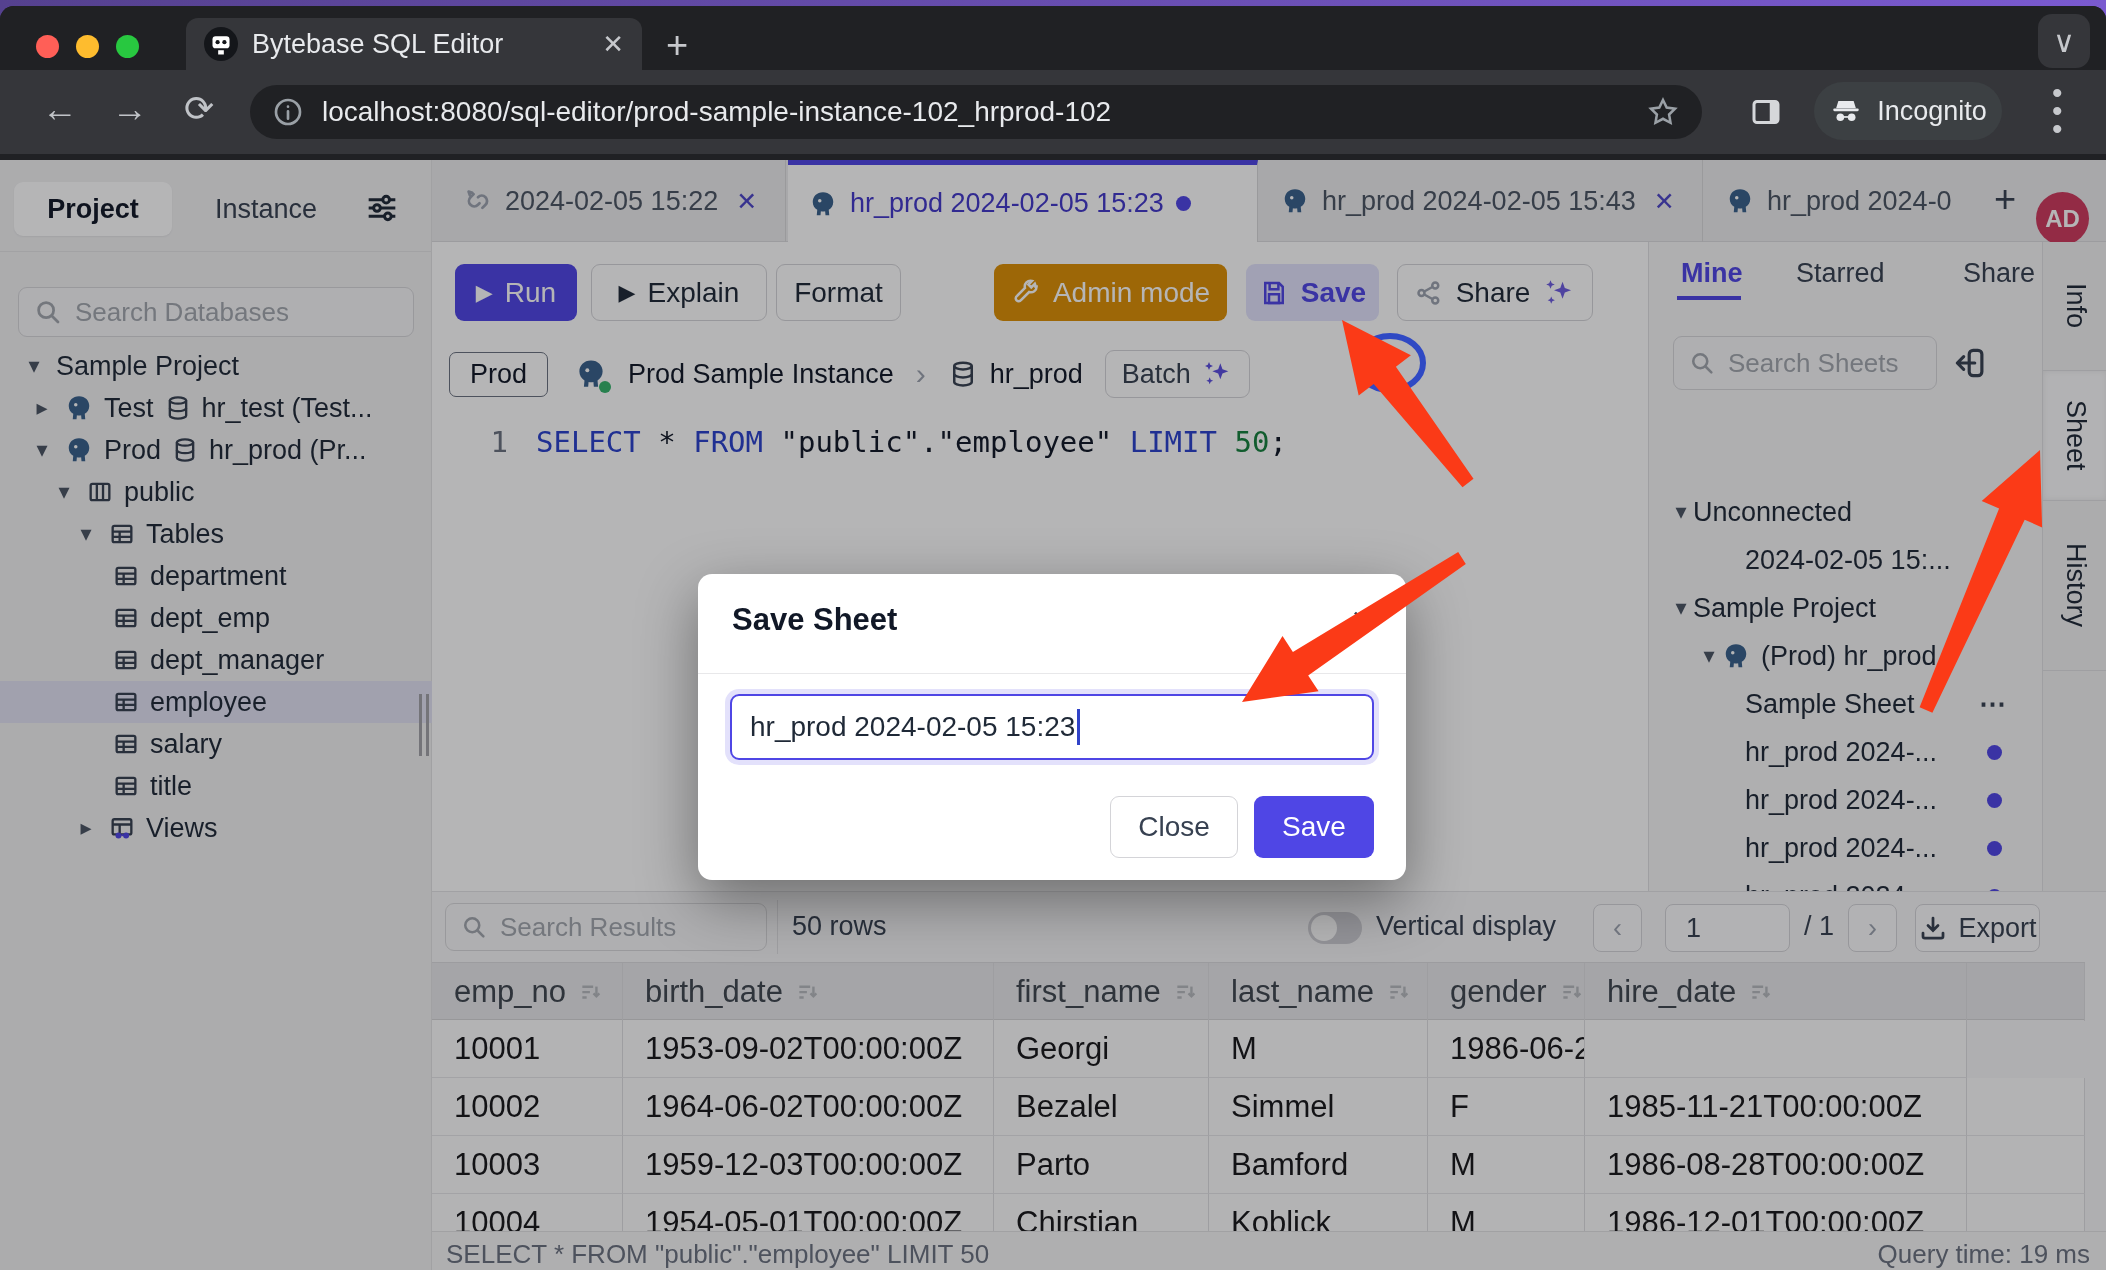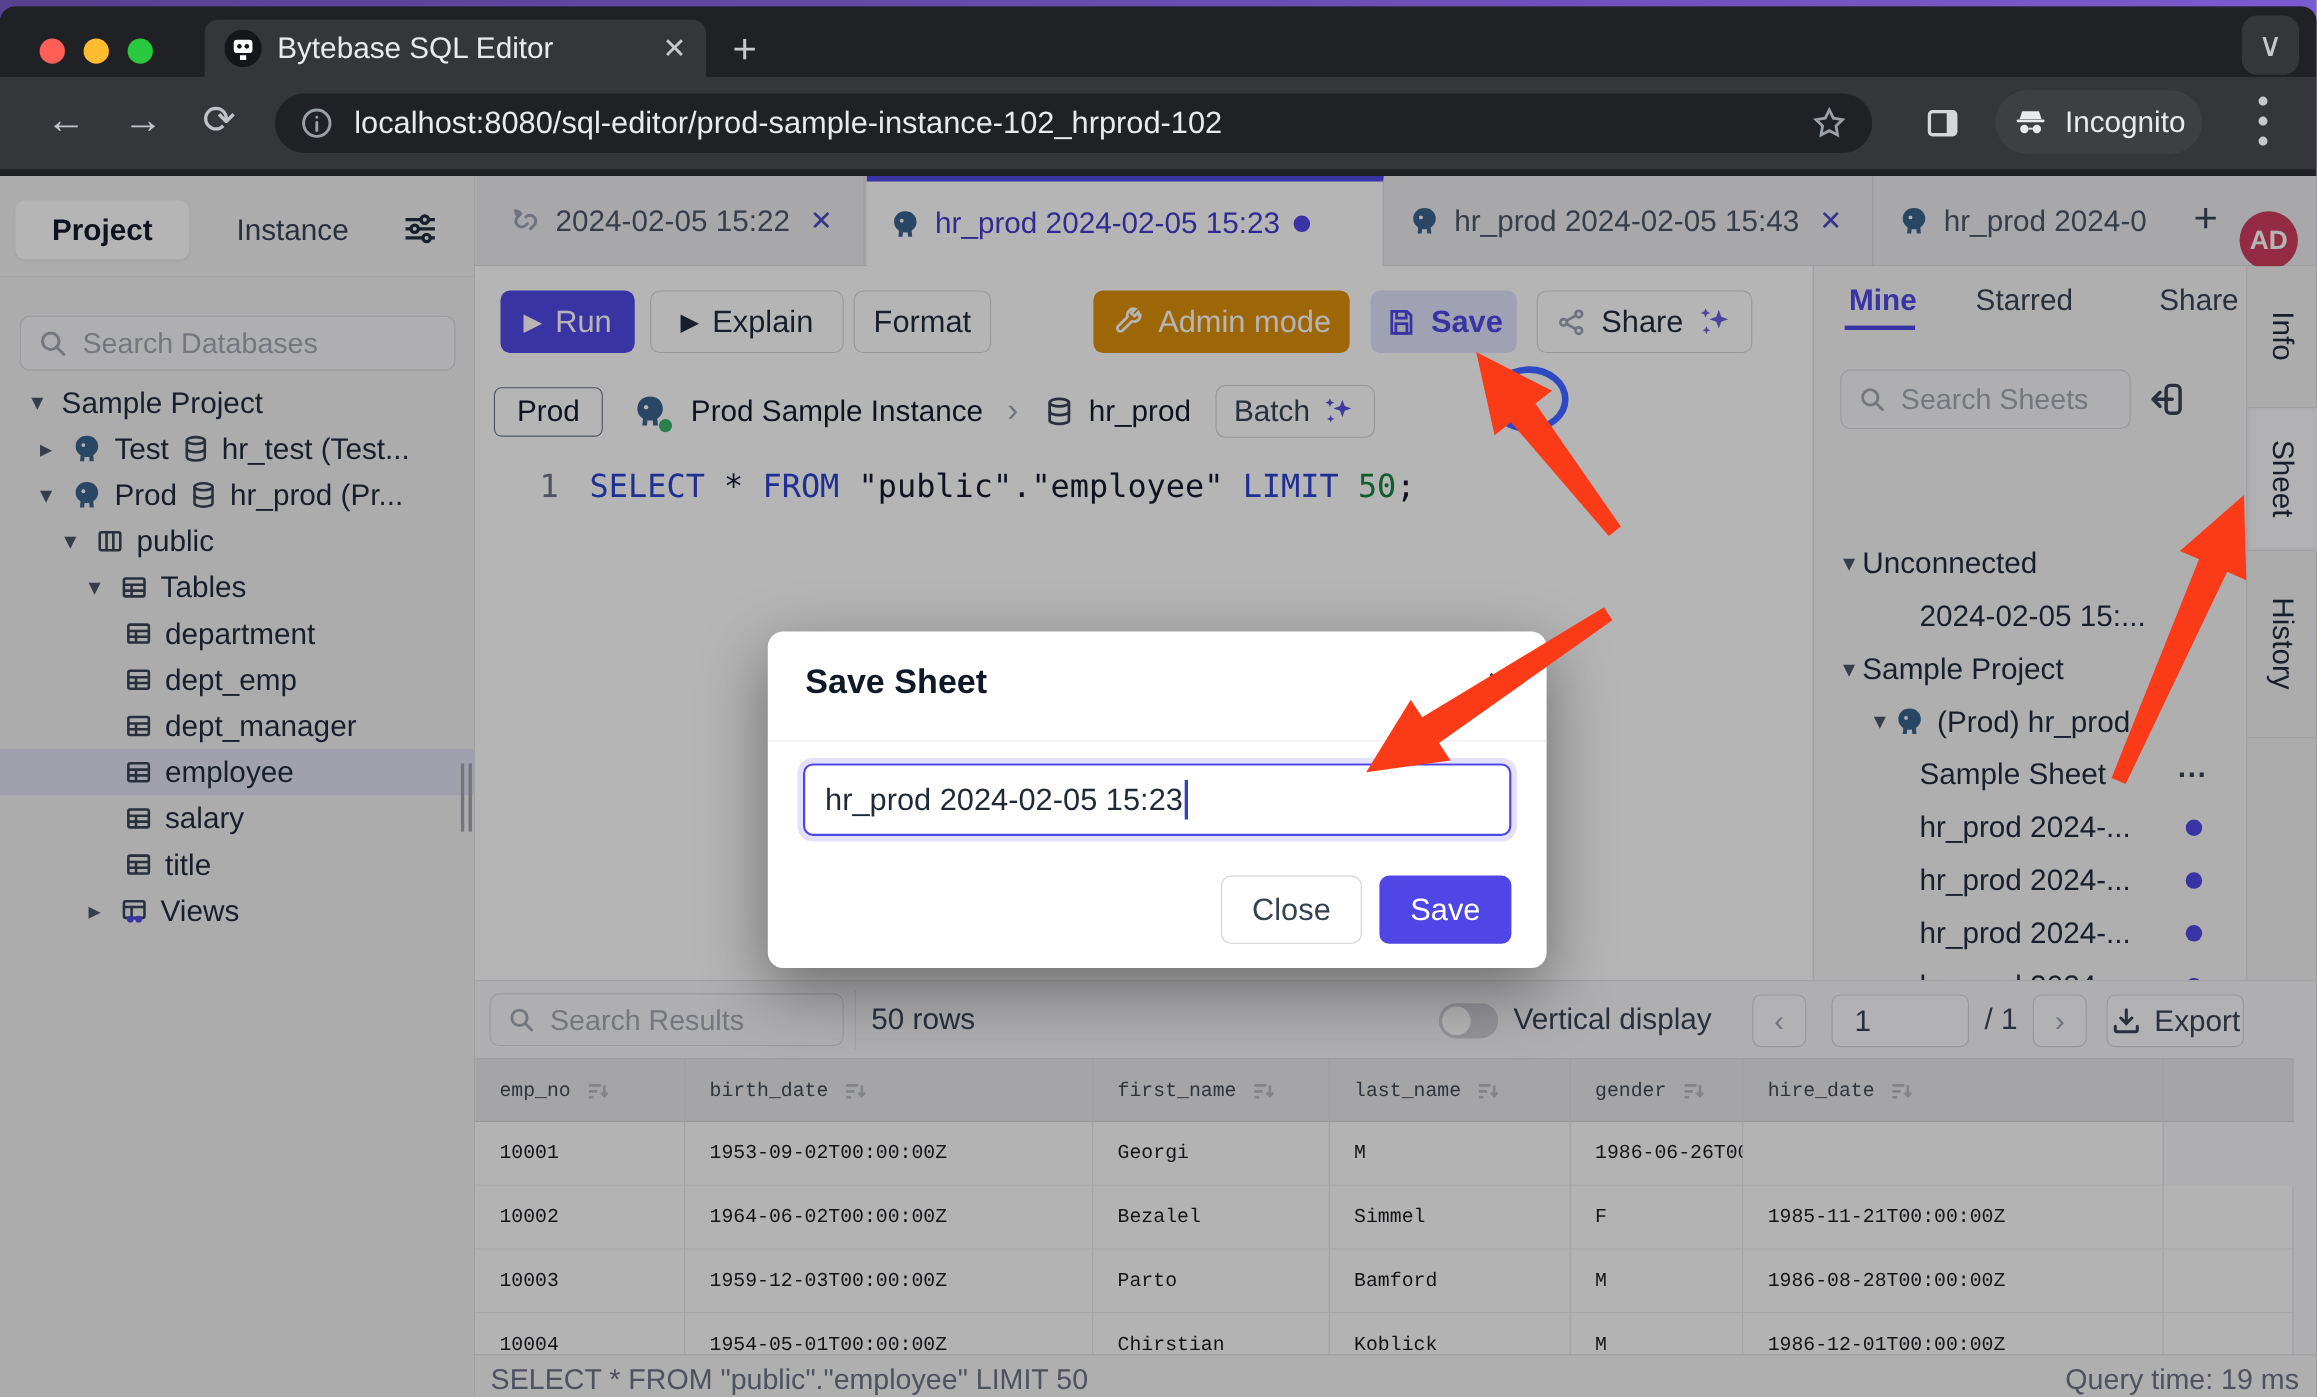--- a/index.html
+++ b/index.html
@@ -76,21 +76,21 @@
   .strip { position:absolute; left:2042px; top:82px; width:64px; height:649px; background:#f2f2f3; border-left:1px solid #e0e0e2; }
   .vtab { position:absolute; left:0; width:64px; display:flex; align-items:center; justify-content:center; writing-mode:vertical-rl; font-size:27px; color:#1f2937; border-bottom:1px solid #e0e0e2; }
   .vtab.active { background:#fbfbfc; box-shadow:inset 0 0 6px rgba(0,0,0,.08); }
 
   
   .res { position:absolute; left:432px; top:731px; width:1674px; height:340px; background:#f7f7f8; border-top:1px solid #e3e3e5; overflow:hidden; }
   .resbar { position:absolute; left:0; top:0; width:1674px; height:70px; }
   .minibtn { position:absolute; top:12px; height:48px; border:1.5px solid #d4d4d8; border-radius:8px; background:#fbfbfc; display:flex; align-items:center; justify-content:center; color:#374151; font-size:27px; gap:10px; }
   .toggle { position:absolute; left:876px; top:20px; width:54px; height:32px; border-radius:16px; background:#cfcfd4; }
   .toggle i { position:absolute; left:3px; top:3px; width:26px; height:26px; border-radius:50%; background:#fff; display:block; }
-  .grid { position:absolute; left:0; top:70px; width:1653px; display:grid; grid-template-columns:191px 371px 215px 219px 157px 382px 118px; font-family:Liberation Mono, monospace; font-size:18px; color:#18181b; }
+  .grid { position:absolute; left:0; top:70px; width:1653px; display:grid; grid-template-columns:191px 371px 215px 219px 157px 382px 118px; font-family:Liberation Sans, sans-serif; font-size:31px; color:#18181b; }
   .grid.head { background:#e9e9eb; border-top:1px solid #dcdcde; border-bottom:1px solid #d4d4d6; height:58px; color:#3f4750; }
   .cell { height:58px; display:flex; align-items:center; padding-left:22px; border-right:1px solid #dfdfe1; border-bottom:1px solid #e6e6e8; background:#fdfdfd; white-space:nowrap; overflow:hidden; }
   .grid.head .cell { background:transparent; border-bottom:none; gap:12px; }
 
   .statusbar { position:absolute; left:432px; top:1071px; width:1674px; height:45px; background:#f6f6f7; border-top:1px solid #e2e2e4; font-size:26px; color:#6b7280; display:flex; align-items:center; justify-content:space-between; padding:0 16px 0 14px; }
 
   
   .overlay { position:absolute; left:0; top:154px; width:2106px; height:1116px; background:rgba(10,10,14,.30); z-index:50; }
   .modal { position:absolute; left:698px; top:568px; width:708px; height:306px; background:#fff; border-radius:14px; box-shadow:0 20px 60px rgba(0,0,0,.4); z-index:60; }
   .modal-title { position:absolute; left:34px; top:28px; font-size:31px; font-weight:600; color:#111827; }

